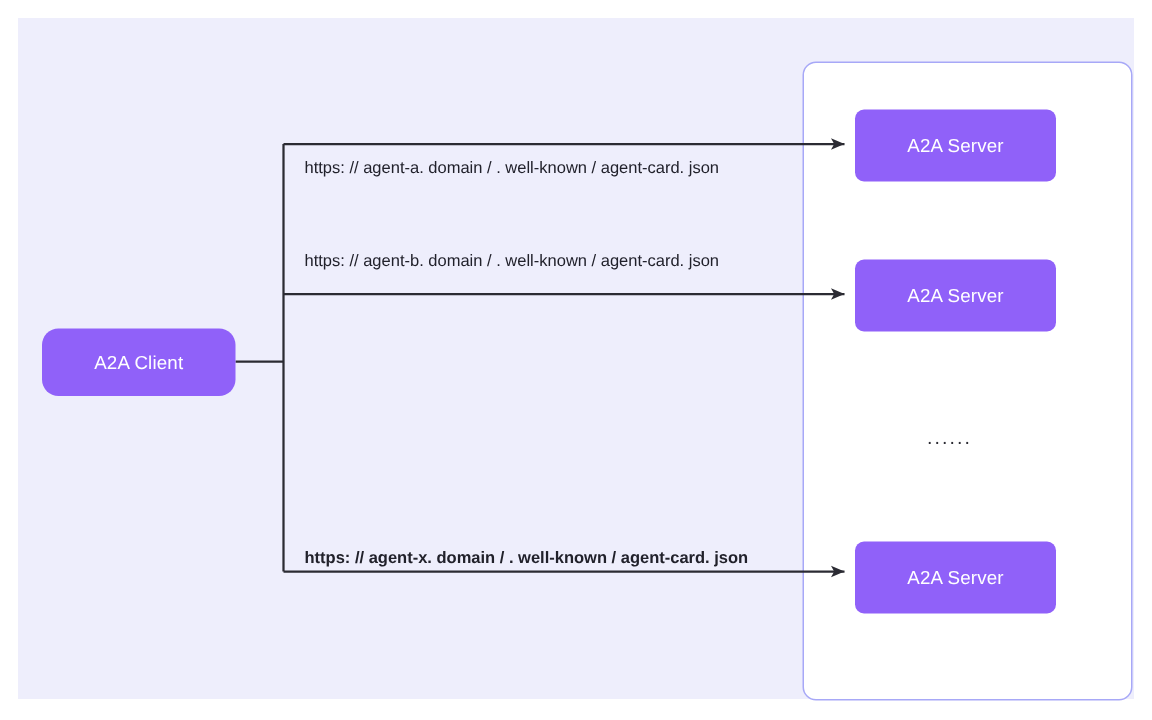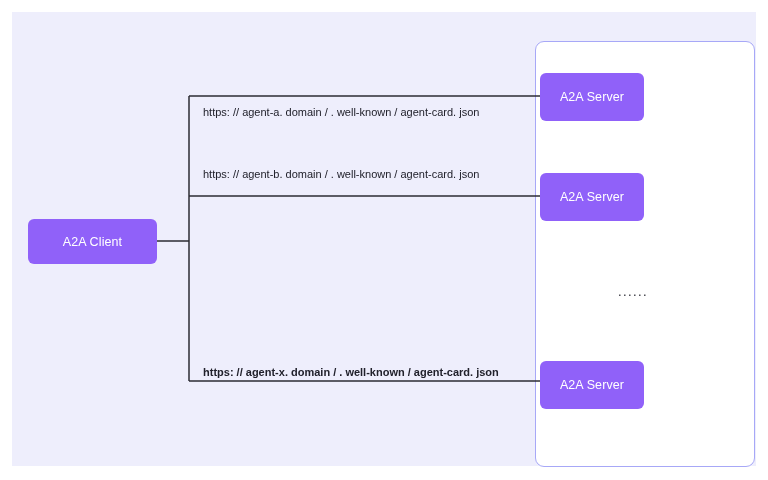--- a/index.html
+++ b/index.html
@@ -51,24 +51,25 @@
     font-size: 12.5px;
     letter-spacing: 0.1px;
     box-sizing: border-box;
     user-select: none;
   }
   .client-node {
     left: 28px;
     top: 219px;
     width: 129px;
     height: 45px;
+    border-radius: 11px;
   }
   .server-node {
-    left: 540px;
-    width: 104px;
+    left: 570px;
+    width: 134px;
     height: 48px;
   }
   #server-node-1 { top: 73px; }
   #server-node-2 { top: 173px; }
   #server-node-3 { top: 361px; }
 
   .ellipsis-mark {
     position: absolute;
     left: 570px;
     top: 281px;

